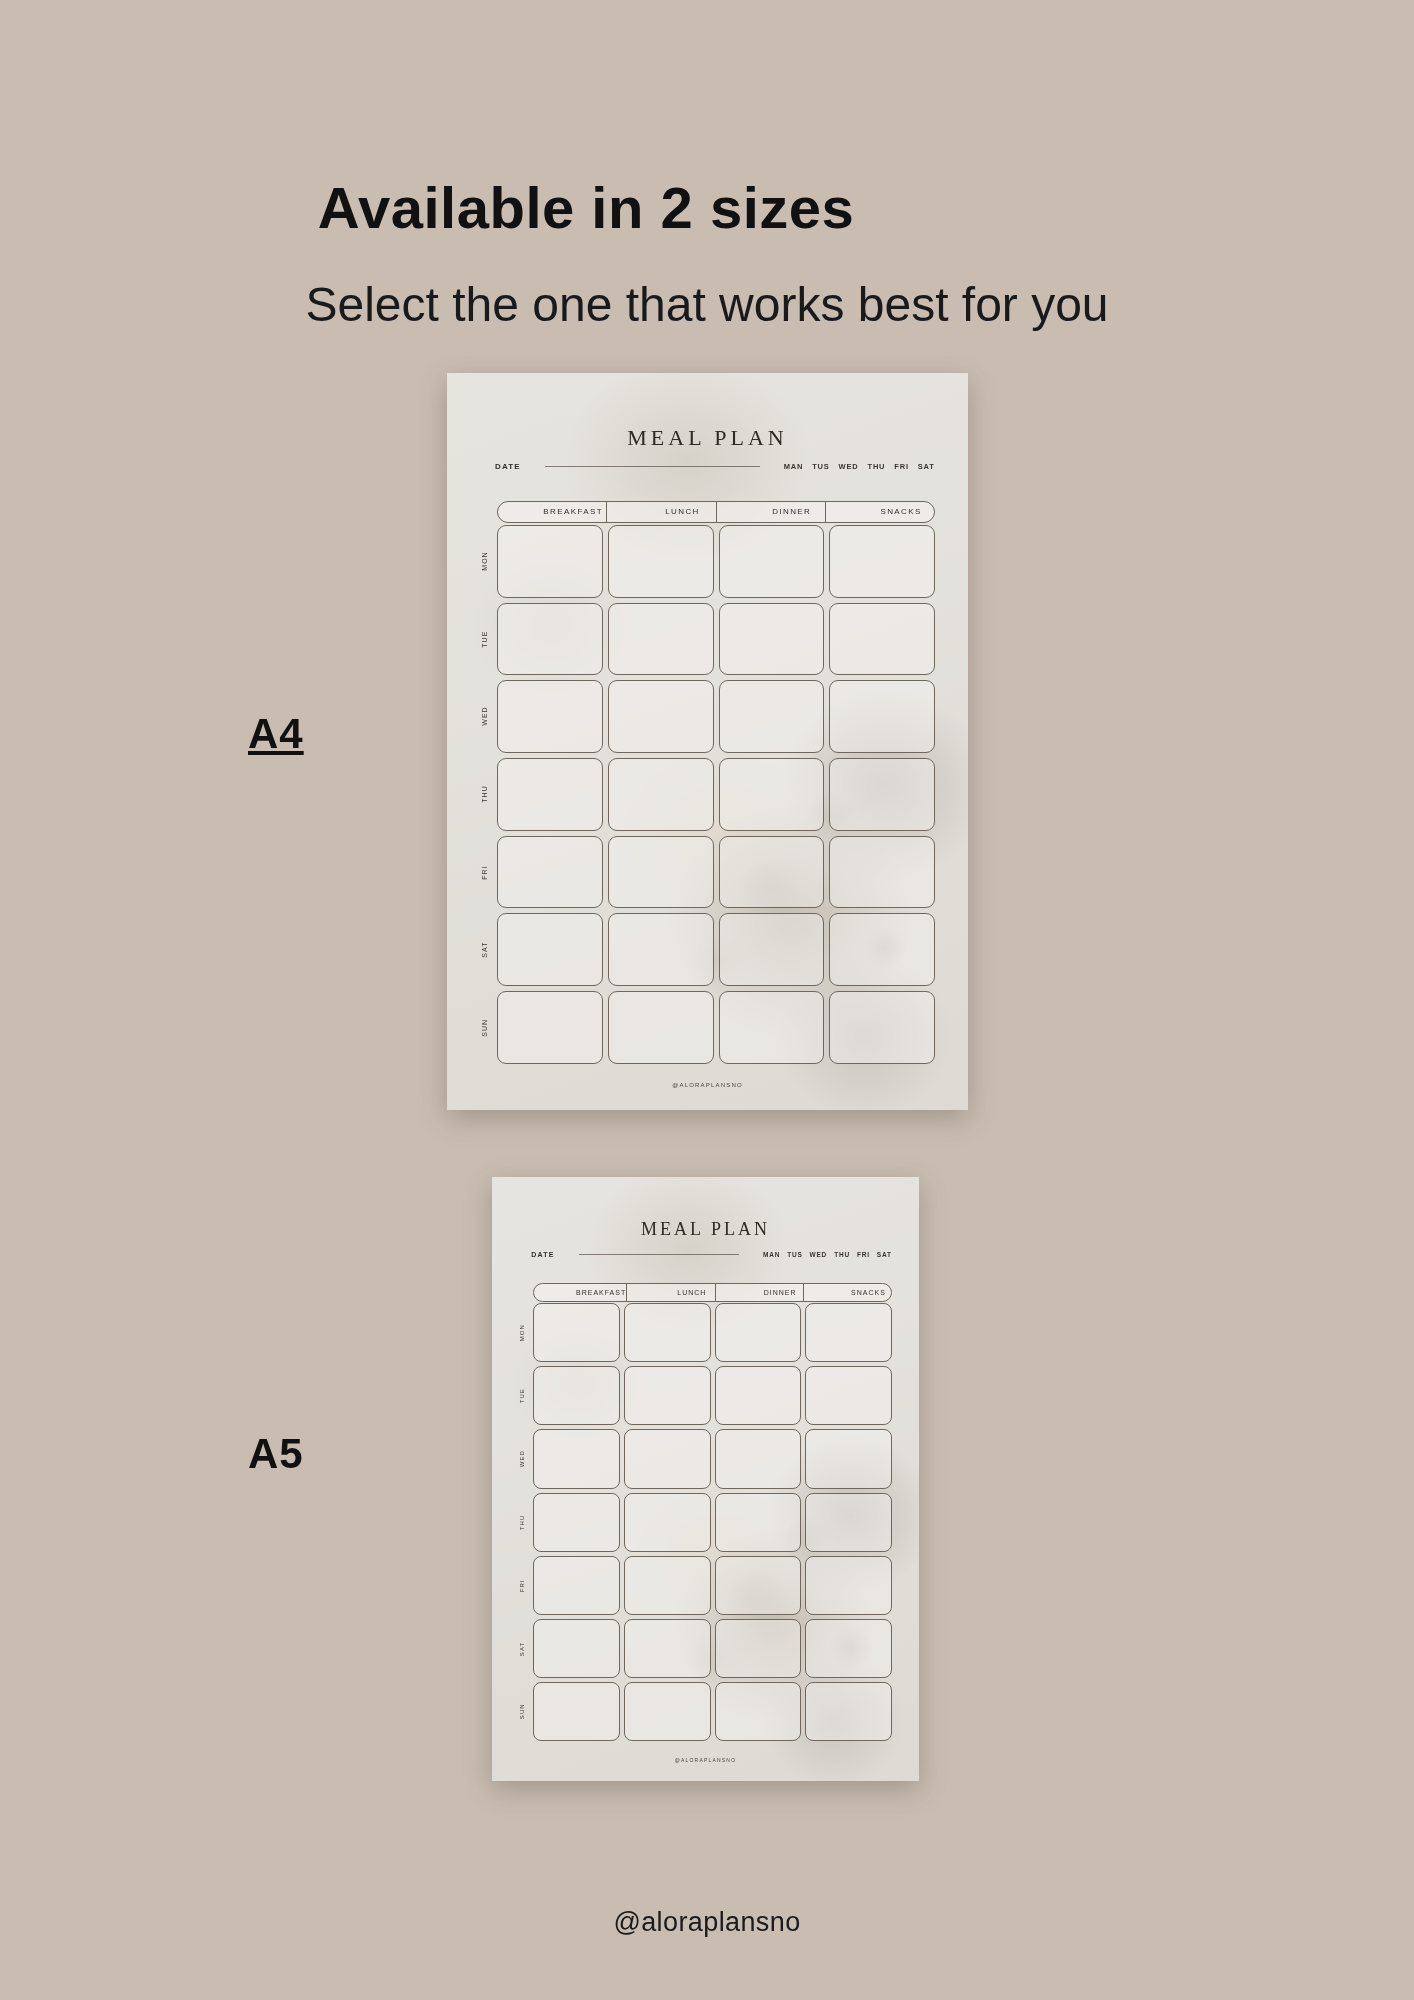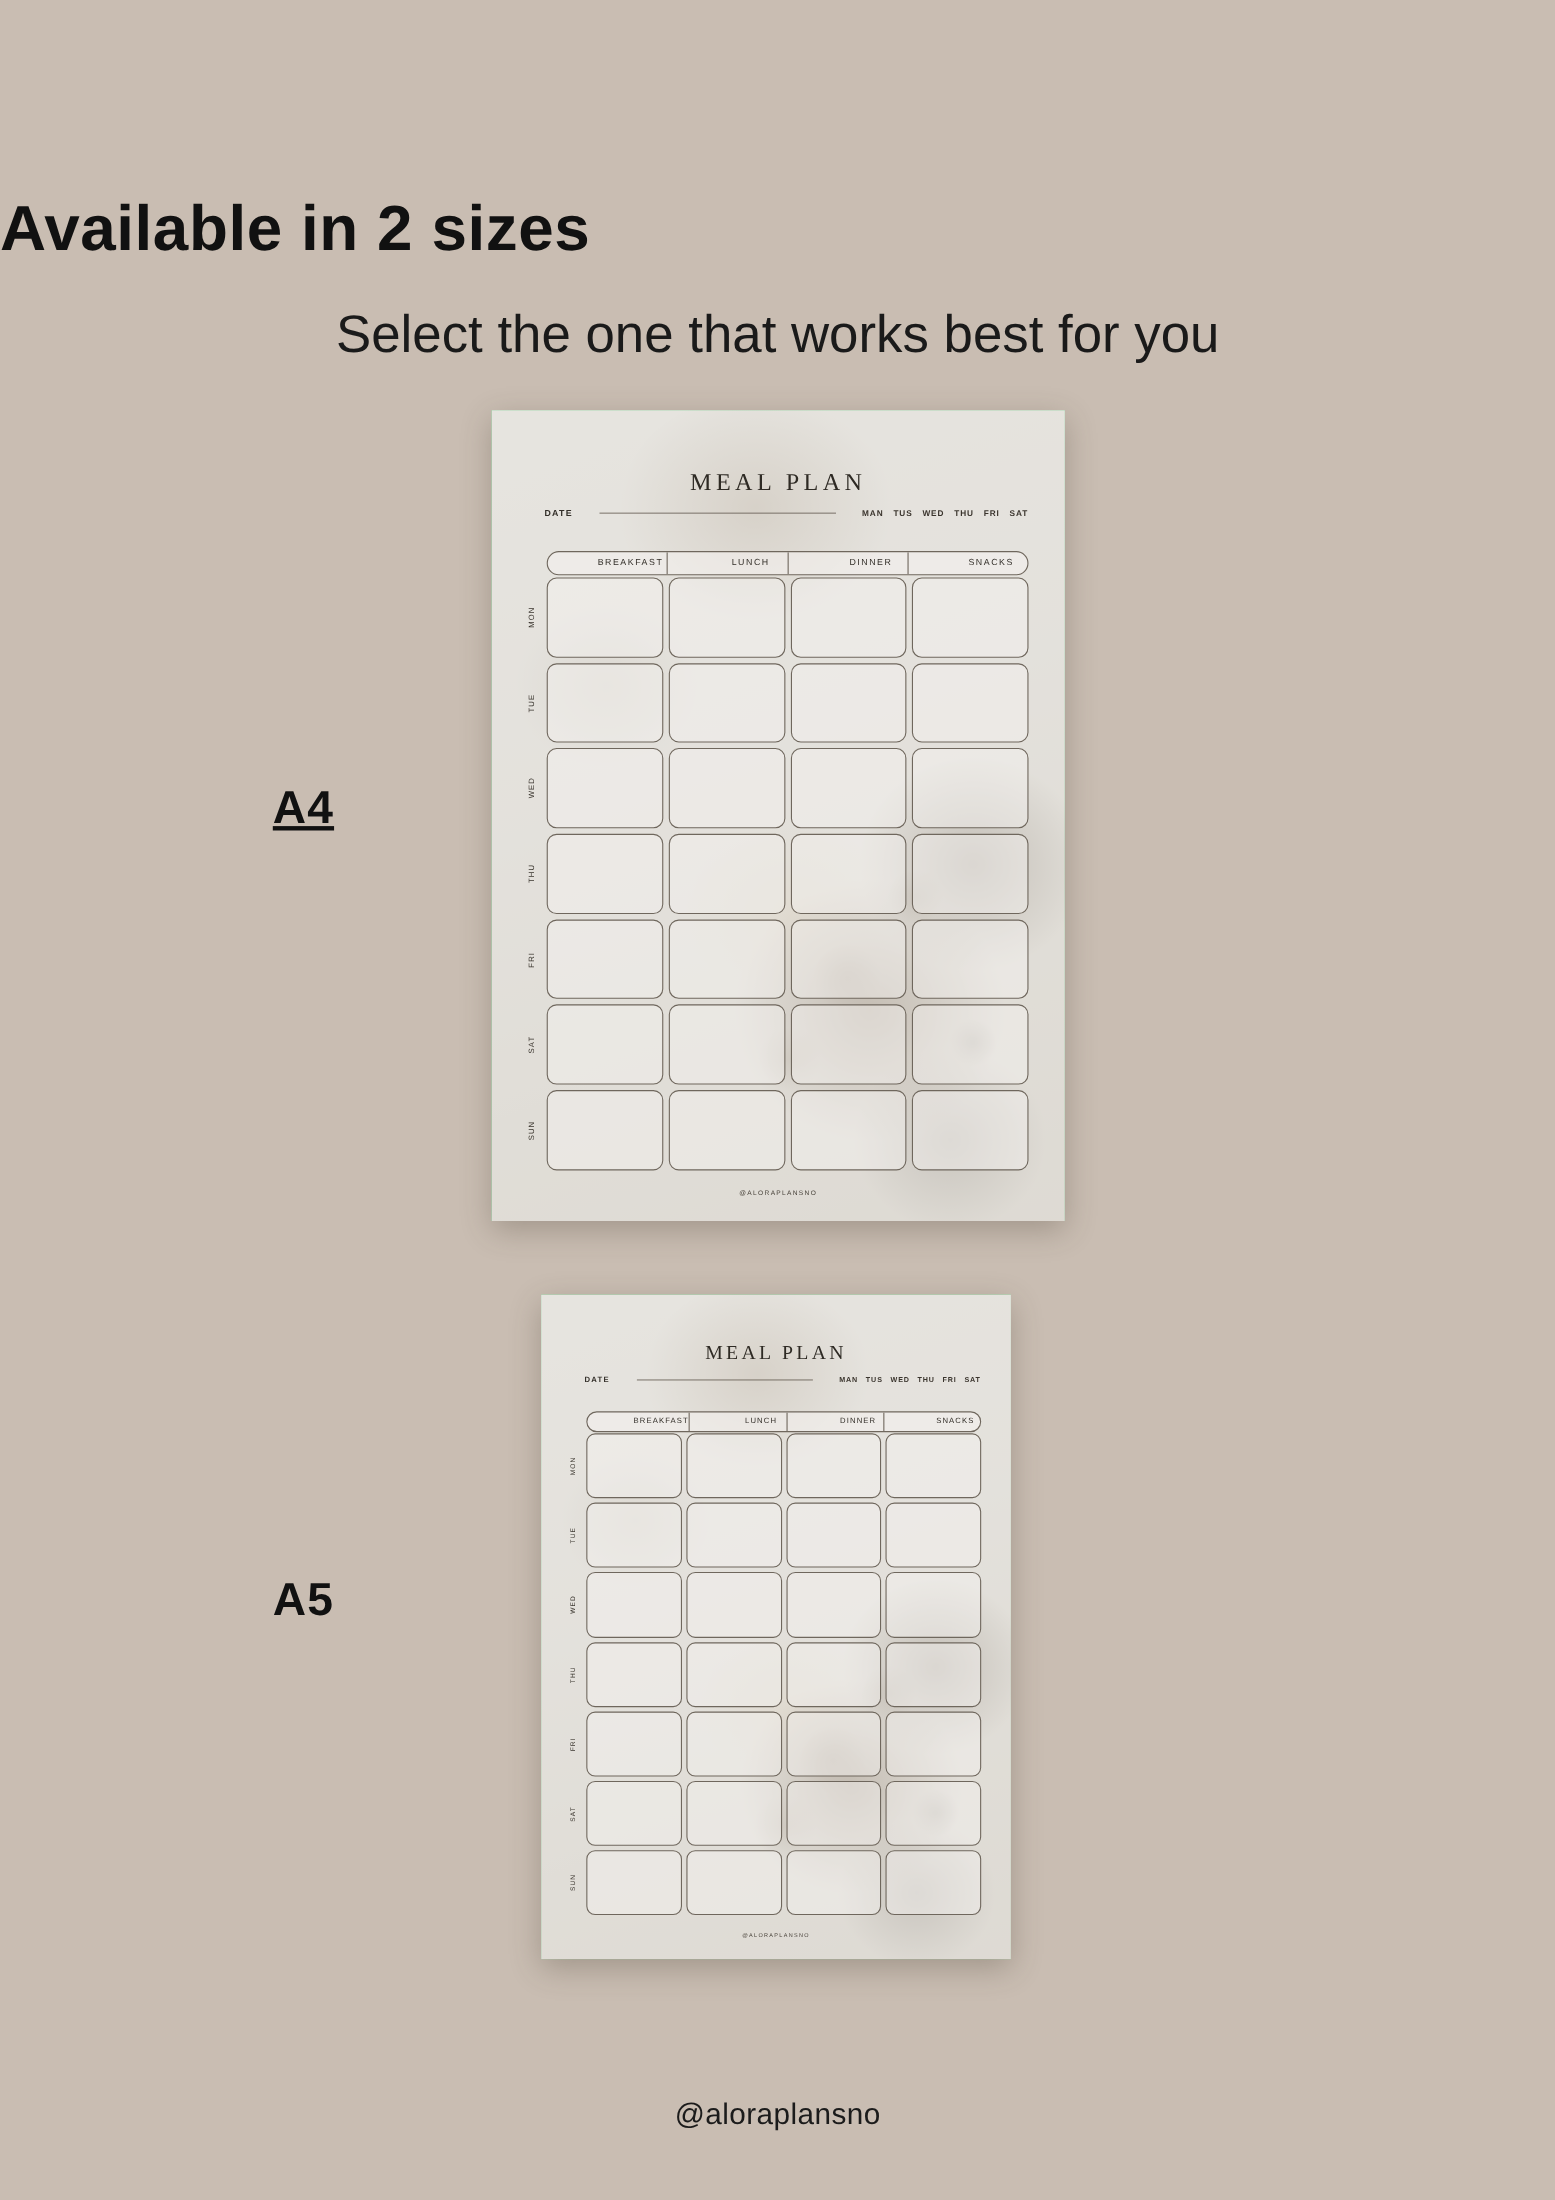--- a/index.html
+++ b/index.html
@@ -20,20 +20,21 @@
     width: 1414px;
     height: 2000px;
   }
 
   
   .headline {
     position: absolute;
     top: 176px;
     left: 0;
     width: 1172px;
+    text-align: center;
     font-size: 58px;
     font-weight: 700;
     letter-spacing: 0.5px;
     color: #111111;
     line-height: 1.1;
   }
   .subhead {
     position: absolute;
     top: 276px;
     left: 0;
@@ -62,21 +63,21 @@
     width: 1414px;
     text-align: center;
     font-size: 27px;
     color: #1b1b1b;
     letter-spacing: 0.4px;
   }
 
   
   .sheet {
     position: absolute;
-    background: #86efac;
+    background: #84cc16;
     box-shadow: 0 8px 26px rgba(70, 58, 48, 0.30);
     overflow: hidden;
   }
   .sheet.a4 {
     left: 447px;
     top: 373px;
     width: 521px;
     height: 737px;
   }
   .sheet.a5 {

